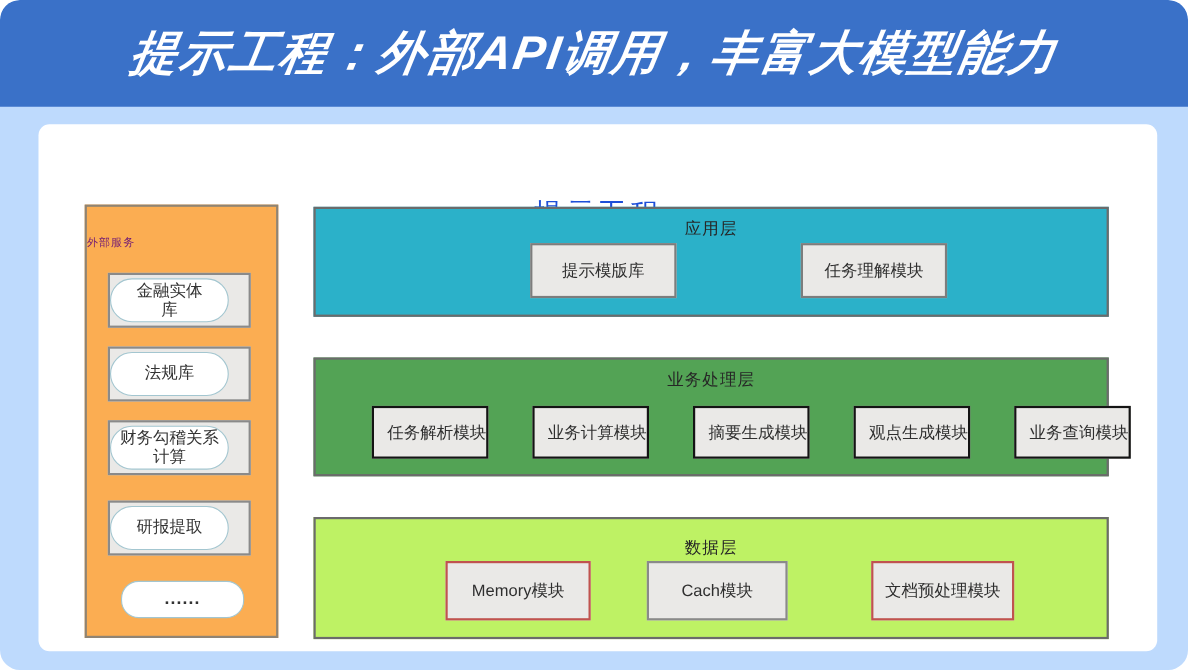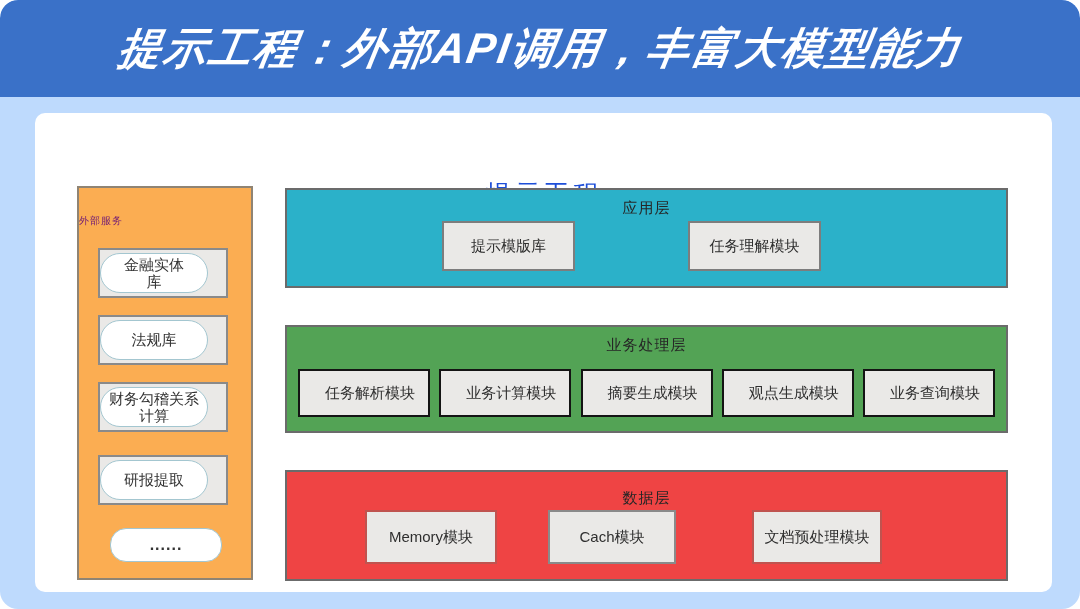--- a/index.html
+++ b/index.html
@@ -35,21 +35,21 @@
   .layer{position:absolute;left:250px;width:723px;border:2px solid #6b6b6b;box-sizing:border-box;}
   .layer-label{position:absolute;left:0;right:0;text-align:center;font-size:15px;color:#262626;letter-spacing:1px;}
   .layer.app{top:75px;height:100px;background:#2bb1c9;}
   .layer.biz{top:212px;height:108px;background:#53a355;}
   .layer.data{top:357px;height:111px;background:#58a9ee;}
   .layer.app .layer-label{top:9px;}
   .layer.biz .layer-label{top:9px;}
   .layer.data .layer-label{top:17px;}
 
   .box{background:#eae9e7;border:2px solid #7d7d7d;box-sizing:border-box;
-       display:flex;align-items:center;justify-content:center;font-size:15px;color:#2f2f2f;white-space:nowrap;}
+       display:flex;align-items:center;justify-content:center;font-size:15px;color:#2f2f2f;white-space:nowrap;margin-left:40px;}
 
   
   .layer.app .box{position:absolute;top:31px;height:50px;width:133px;}
   .layer.app .box.m0{left:155px;}
   .layer.app .box.m1{left:401px;}
 
   
   .biz-row{position:absolute;left:11px;right:11px;top:42px;display:flex;justify-content:space-between;}
   .layer.biz .box{width:132px;height:48px;border-color:#141414;padding-left:12px;}
 
@@ -103,21 +103,21 @@
       <div class="layer-label">业务处理层</div>
       <div class="biz-row">
         <div class="box">任务解析模块</div>
         <div class="box">业务计算模块</div>
         <div class="box">摘要生成模块</div>
         <div class="box">观点生成模块</div>
         <div class="box">业务查询模块</div>
       </div>
     </div>
 
-    <div class="layer data" style="background: #ef4444;">
+    <div class="layer data" style="background: #bef264;">
       <div class="layer-label">数据层</div>
       <div class="box m0" style="border-color: rgb(192, 83, 79);">Memory模块</div>
       <div class="box m1">Cach模块</div>
       <div class="box m2" style="border-color: rgb(192, 83, 79);">文档预处理模块</div>
     </div>
 
   </div>
 </div>
 
 </body></html>

